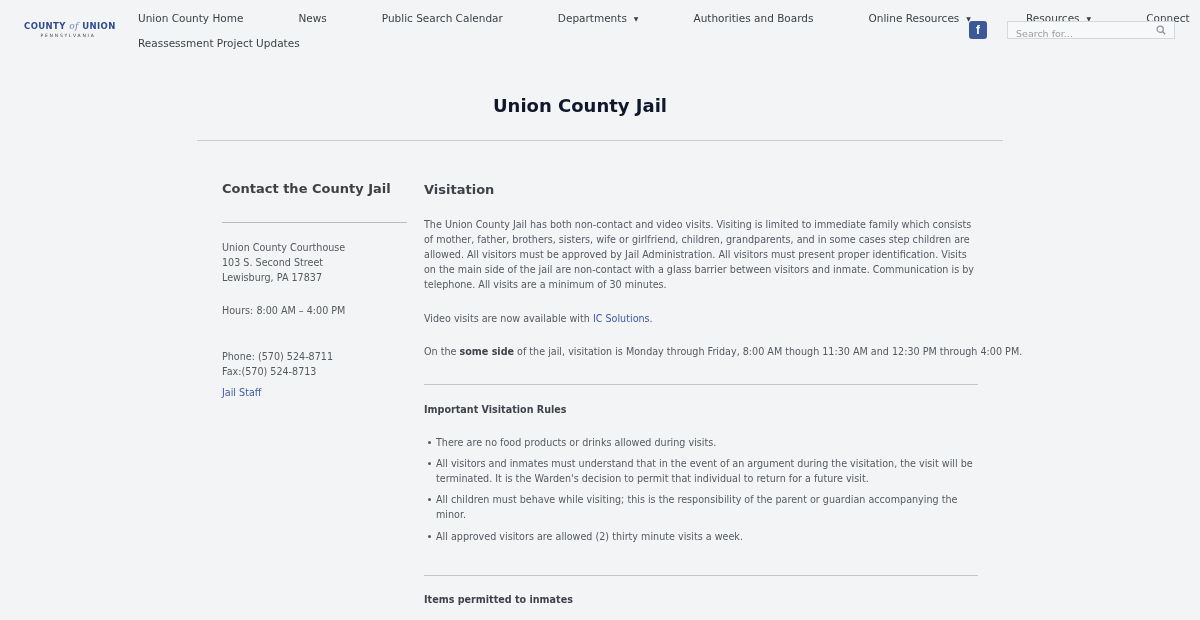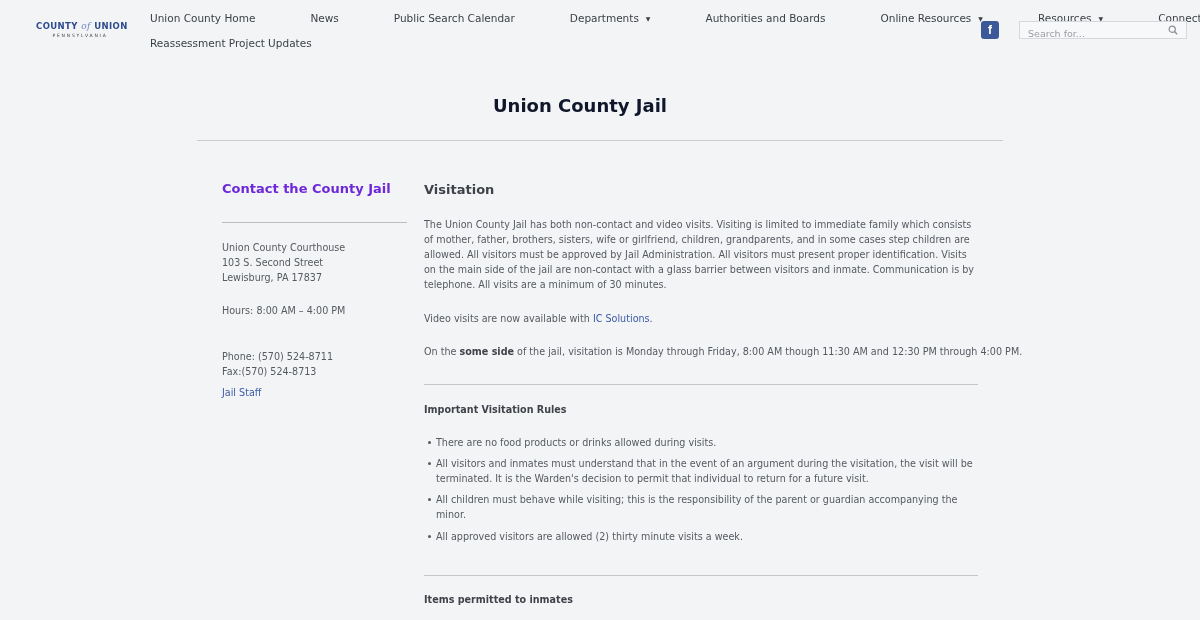--- a/index.html
+++ b/index.html
@@ -5,21 +5,21 @@
     * { box-sizing: border-box; margin: 0; padding: 0; }
     html, body {
       width: 1200px; height: 620px; overflow: hidden;
       background: #f3f4f6;
       font-family: "DejaVu Sans", sans-serif;
       color: #555a60;
     }
     a { color: #3b5aa8; }
 
     
-    .header { position: absolute; left: 12px; top: 0; width: 1144px; height: 60px; }
+    .header { position: absolute; left: 0; top: 0; width: 1144px; height: 60px; }
     .logo { position: absolute; left: 24px; top: 21px; width: 88px; text-align: center; }
     .logo-main { font-size: 8.5px; font-weight: bold; color: #2c4b8f; letter-spacing: 0.4px; white-space: nowrap; }
     .logo-main .of { font-family: "DejaVu Serif", serif; font-style: italic; font-weight: normal; color: #6e86c0; font-size: 9px; }
     .logo-sub { font-size: 4.5px; color: #444; letter-spacing: 1.8px; margin-top: 2px; }
 
     .nav { position: absolute; left: 138px; top: 11px; width: 740px; }
     .nav-row { display: flex; align-items: center; height: 14px; margin-bottom: 11px; gap: 36px; }
     .nav-item { font-size: 10.5px; color: #3a3f45; margin-right: 19px; white-space: nowrap; cursor: pointer; display: flex; align-items: center; }
     .nav-item .caret { font-size: 6px; margin-left: 7px; color: #3a3f45; }
 
@@ -28,21 +28,21 @@
     .search input { width: 140px; height: 16px; border: none; background: transparent; padding-left: 8px; font-size: 9.5px; color: #555; outline: none; font-family: "DejaVu Sans", sans-serif; }
     .search input::placeholder { color: #9a9ea4; }
     .search .icon { position: absolute; right: 8px; top: 3px; width: 10px; height: 10px; }
 
     
     .page-title { position: absolute; left: 0; top: 95px; width: 1160px; text-align: center; font-size: 18px; font-weight: bold; color: #0f172a; }
     .title-rule { position: absolute; left: 197px; top: 140px; width: 806px; height: 1px; background: #c9ccd1; }
 
     
     .sidebar { position: absolute; left: 222px; top: 181px; width: 185px; }
-    .sidebar h2 { font-size: 13px; font-weight: bold; color: #6d28d9; }
+    .sidebar h2 { font-size: 13px; font-weight: bold; color: #404040; }
     .side-rule { position: absolute; left: 0; top: 41px; width: 185px; height: 1px; background: #b9bcc1; }
     .side-text { position: absolute; left: 0; font-size: 9.6px; line-height: 15px; color: #555a60; white-space: nowrap; }
 
     
     .main { position: absolute; left: 424px; top: 182px; width: 554px; }
     .main h2 { font-size: 13px; font-weight: bold; color: #3f4349; }
     .p { position: absolute; left: 0; font-size: 9.6px; line-height: 15px; color: #555a60; }
     .p b { color: #3f4349; }
     .rule { position: absolute; left: 0; width: 554px; height: 1px; background: #c2c5ca; }
     .subhead { position: absolute; left: 0; font-size: 9.6px; font-weight: bold; color: #3f4349; }

